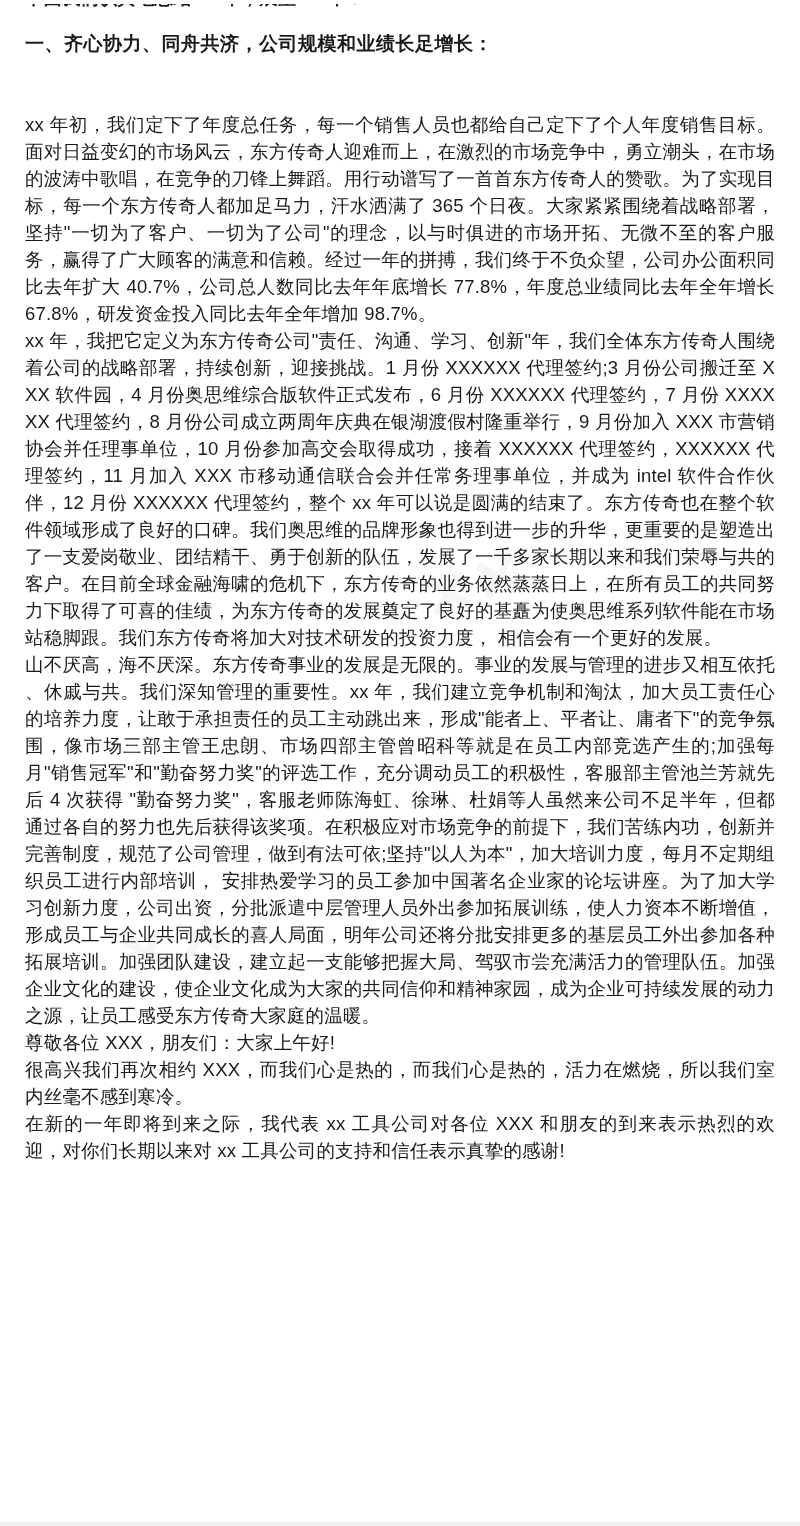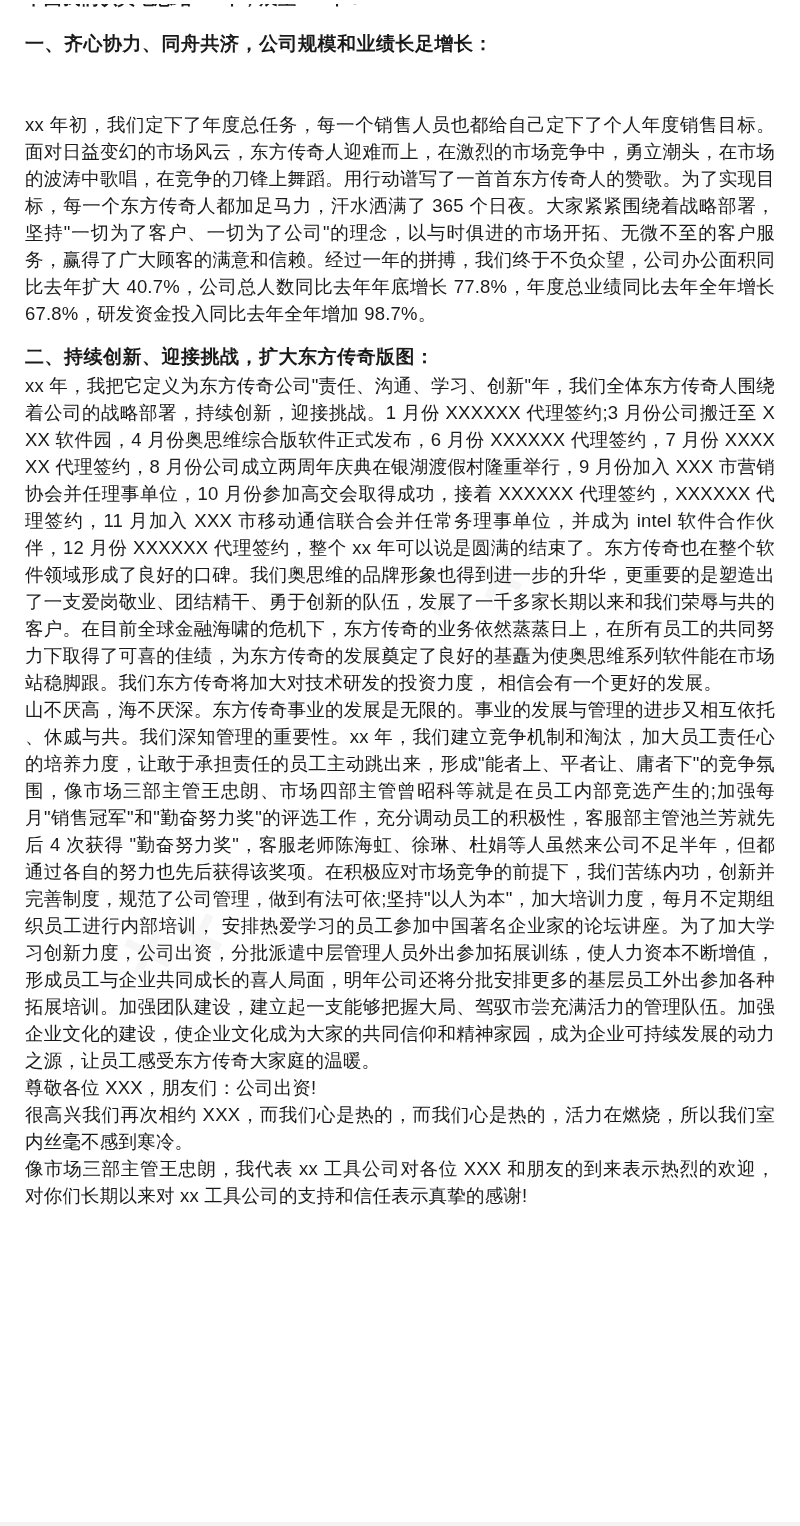--- a/index.html
+++ b/index.html
@@ -79,26 +79,25 @@
 
   <div class="doc">
 
     <div class="clip-line">
       <span class="inner">下面我们认真地总结 xx 年，展望 xx 年！</span>
     </div>
 
     <div>
         <div class="doc-heading gap-after">一、齐心协力、同舟共济，公司规模和业绩长足增长：</div>
         <div class="doc-paragraph">xx 年初，我们定下了年度总任务，每一个销售人员也都给自己定下了个人年度销售目标。面对日益变幻的市场风云，东方传奇人迎难而上，在激烈的市场竞争中，勇立潮头，在市场的波涛中歌唱，在竞争的刀锋上舞蹈。用行动谱写了一首首东方传奇人的赞歌。为了实现目标，每一个东方传奇人都加足马力，汗水洒满了 365 个日夜。大家紧紧围绕着战略部署，坚持"一切为了客户、一切为了公司"的理念，以与时俱进的市场开拓、无微不至的客户服务，赢得了广大顾客的满意和信赖。经过一年的拼搏，我们终于不负众望，公司办公面积同比去年扩大 40.7%，公司总人数同比去年年底增长 77.8%，年度总业绩同比去年全年增长 67.8%，研发资金投入同比去年全年增加 98.7%。</div>
-        <div class="doc-heading">二、持续创新、迎接挑战，扩大东方传奇版图：</div>
         <div class="doc-paragraph">xx 年，我把它定义为东方传奇公司"责任、沟通、学习、创新"年，我们全体东方传奇人围绕着公司的战略部署，持续创新，迎接挑战。1 月份 XXXXXX 代理签约;3 月份公司搬迁至 XXX 软件园，4 月份奥思维综合版软件正式发布，6 月份 XXXXXX 代理签约，7 月份 XXXXXX 代理签约，8 月份公司成立两周年庆典在银湖渡假村隆重举行，9 月份加入 XXX 市营销协会并任理事单位，10 月份参加高交会取得成功，接着 XXXXXX 代理签约，XXXXXX 代理签约，11 月加入 XXX 市移动通信联合会并任常务理事单位，并成为 intel 软件合作伙伴，12 月份 XXXXXX 代理签约，整个 xx 年可以说是圆满的结束了。东方传奇也在整个软件领域形成了良好的口碑。我们奥思维的品牌形象也得到进一步的升华，更重要的是塑造出了一支爱岗敬业、团结精干、勇于创新的队伍，发展了一千多家长期以来和我们荣辱与共的客户。在目前全球金融海啸的危机下，东方传奇的业务依然蒸蒸日上，在所有员工的共同努力下取得了可喜的佳绩，为东方传奇的发展奠定了良好的基矗为使奥思维系列软件能在市场站稳脚跟。我们东方传奇将加大对技术研发的投资力度， 相信会有一个更好的发展。</div>
         <div class="doc-paragraph">山不厌高，海不厌深。东方传奇事业的发展是无限的。事业的发展与管理的进步又相互依托 、休戚与共。我们深知管理的重要性。xx 年，我们建立竞争机制和淘汰，加大员工责任心的培养力度，让敢于承担责任的员工主动跳出来，形成"能者上、平者让、庸者下"的竞争氛围，像市场三部主管王忠朗、市场四部主管曾昭科等就是在员工内部竞选产生的;加强每月"销售冠军"和"勤奋努力奖"的评选工作，充分调动员工的积极性，客服部主管池兰芳就先后 4 次获得 "勤奋努力奖"，客服老师陈海虹、徐琳、杜娟等人虽然来公司不足半年，但都通过各自的努力也先后获得该奖项。在积极应对市场竞争的前提下，我们苦练内功，创新并完善制度，规范了公司管理，做到有法可依;坚持"以人为本"，加大培训力度，每月不定期组织员工进行内部培训， 安排热爱学习的员工参加中国著名企业家的论坛讲座。为了加大学习创新力度，公司出资，分批派遣中层管理人员外出参加拓展训练，使人力资本不断增值，形成员工与企业共同成长的喜人局面，明年公司还将分批安排更多的基层员工外出参加各种拓展培训。加强团队建设，建立起一支能够把握大局、驾驭市尝充满活力的管理队伍。加强企业文化的建设，使企业文化成为大家的共同信仰和精神家园，成为企业可持续发展的动力之源，让员工感受东方传奇大家庭的温暖。</div>
-        <div class="doc-paragraph">尊敬各位 XXX，朋友们：公司出资!</div>
+        <div class="doc-paragraph">尊敬各位 XXX，朋友们：大家上午好!</div>
         <div class="doc-paragraph">很高兴我们再次相约 XXX，而我们心是热的，而我们心是热的，活力在燃烧，所以我们室内丝毫不感到寒冷。</div>
-        <div class="doc-paragraph">像市场三部主管王忠朗，我代表 xx 工具公司对各位 XXX 和朋友的到来表示热烈的欢迎，对你们长期以来对 xx 工具公司的支持和信任表示真挚的感谢!</div>
+        <div class="doc-paragraph">在新的一年即将到来之际，我代表 xx 工具公司对各位 XXX 和朋友的到来表示热烈的欢迎，对你们长期以来对 xx 工具公司的支持和信任表示真挚的感谢!</div>
       </div>
 
   </div>
 
   <div class="watermark wm-1">✕✕</div>
   <div class="watermark wm-2">✕✕</div>
 
   <div class="bottom-divider"></div>
 
 </div>

